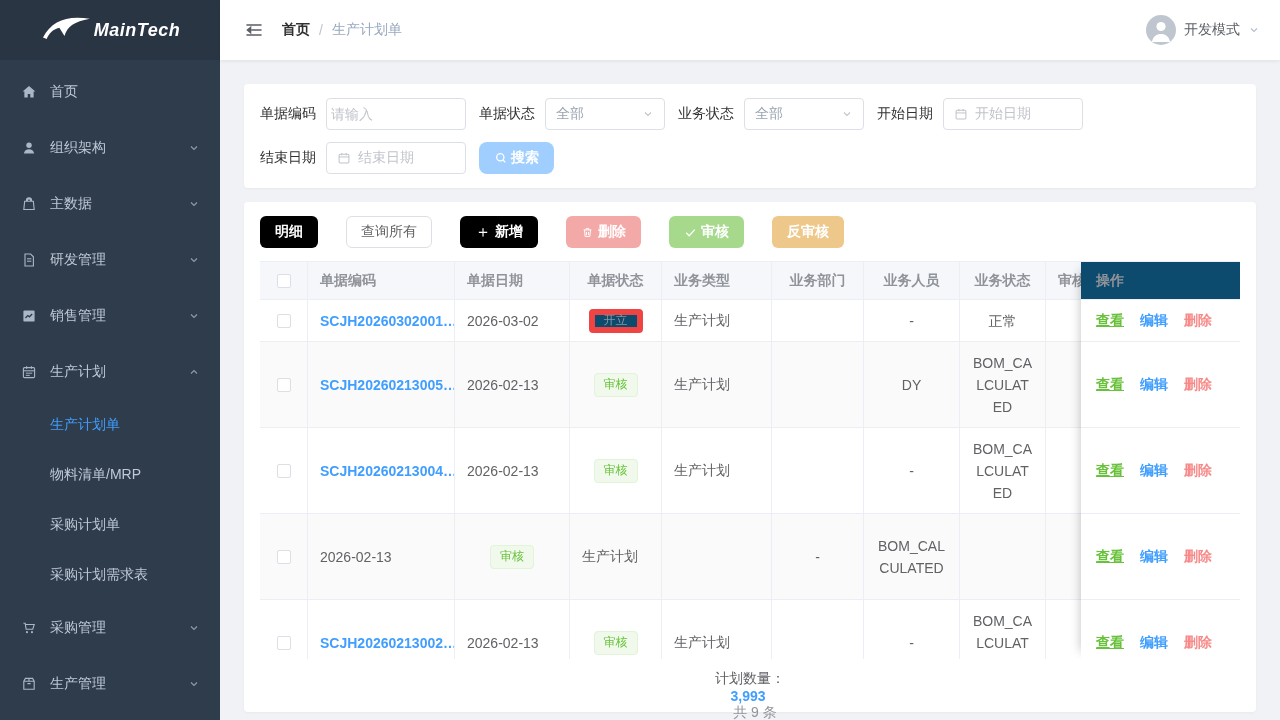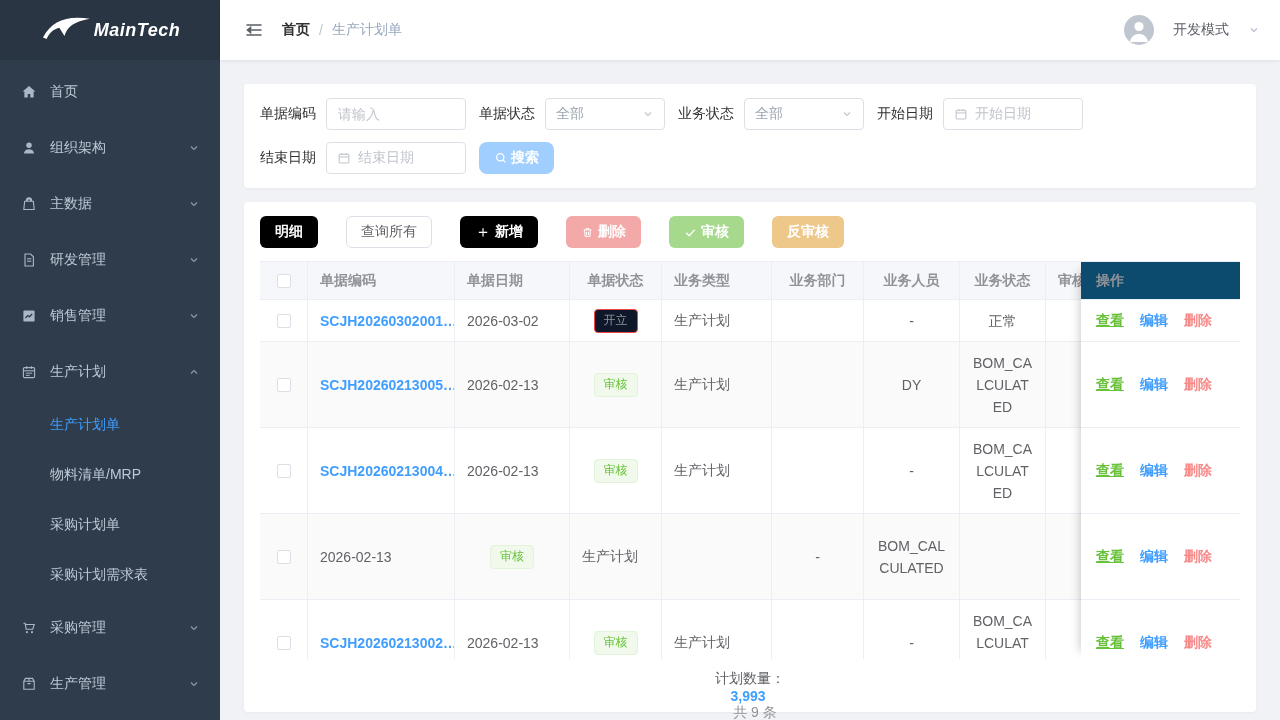--- a/index.html
+++ b/index.html
@@ -20,35 +20,35 @@
   .submenu-item.active { color:#409eff; }
 
   
   .main { flex:1; min-width:0; display:flex; flex-direction:column; }
   .topbar { height:60px; background:#fff; display:flex; align-items:center; padding:0 20px 0 24px; box-shadow:0 1px 4px rgba(0,21,41,.08); position:relative; z-index:3; }
   .hamburger { display:flex; margin-right:18px; cursor:pointer; color:#5a5e66; }
   .bc-home { font-weight:bold; color:#303133; cursor:pointer; }
   .bc-sep { color:#c0c4cc; margin:0 9px; }
   .bc-cur { color:#97a8be; }
   .top-spacer { flex:1; }
-  .userbox { display:flex; align-items:center; gap:19px; cursor:pointer; }
+  .userbox { display:flex; align-items:center; gap:8px; cursor:pointer; }
   .avatar { width:30px; height:30px; border-radius:50%; background:#c0c6cf; display:flex; align-items:flex-end; justify-content:center; overflow:hidden; }
   .user-name { color:#5a5e66; }
   .user-chev { color:#b4bccc; display:flex; }
 
   .content { flex:1; padding:24px 24px 0; overflow:hidden; }
   .card { background:#fff; border-radius:4px; box-shadow:0 1px 3px rgba(0,0,0,.04); }
 
   
   .filter-card { padding:14px 16px; }
   .filter-row { display:flex; align-items:center; }
   .filter-row + .filter-row { margin-top:12px; }
   .f-group { display:flex; align-items:center; margin-right:13px; }
   .f-label { color:#303133; margin-right:10px; white-space:nowrap; }
-  .f-input { width:140px; height:32px; border:1px solid #dcdfe6; border-radius:4px; padding:0 11px; font-size:14px; color:#606266; outline:none; font-family:inherit; }
+  .f-input { width:140px; height:32px; border:1px solid #dcdfe6; border-radius:4px; padding:0 4px; font-size:14px; color:#606266; outline:none; font-family:inherit; }
   .f-input::placeholder { color:#c0c4cc; }
   .f-select { width:120px; height:32px; border:1px solid #dcdfe6; border-radius:4px; display:flex; align-items:center; justify-content:space-between; padding:0 10px; color:#9aa4b0; cursor:pointer; background:#fff; }
   .f-select .sel-chev { color:#c0c4cc; display:flex; }
   .f-date { width:140px; height:32px; border:1px solid #dcdfe6; border-radius:4px; display:flex; align-items:center; gap:7px; padding:0 10px; color:#c0c4cc; cursor:pointer; background:#fff; }
   .btn-search { height:32px; padding:0 15px; margin-left:0; background:#a0cfff; color:#fff; border:none; border-radius:8px; font-size:14px; font-weight:bold; display:inline-flex; align-items:center; gap:3px; cursor:not-allowed; font-family:inherit; }
 
   
   .table-card { margin-top:14px; padding:14px 16px 10px; position:relative; }
   .toolbar { display:flex; gap:28px; }
   .btn { height:32px; border:none; border-radius:6px; font-size:14px; font-weight:bold; display:inline-flex; align-items:center; justify-content:center; gap:4px; padding:0 15px; cursor:pointer; font-family:inherit; }
@@ -64,21 +64,21 @@
   .grid-head { height:38px; background:#f5f7fa; }
   .r1 { height:42px; }
   .rb { height:86px; }
   .stripe { background:#fafafa; }
   .th { font-size:14px; color:#909399; font-weight:bold; padding:0 12px; display:flex; align-items:center; border-right:1px solid #ebeef5; white-space:nowrap; overflow:hidden; }
   .td { font-size:14px; color:#606266; padding:0 12px; display:flex; align-items:center; border-right:1px solid #ebeef5; overflow:hidden; }
   .center { justify-content:center; text-align:center; }
   .cb { width:14px; height:14px; border:1px solid #dcdfe6; border-radius:2px; background:#fff; display:inline-block; cursor:pointer; }
   .code-link { color:#409eff; font-weight:bold; white-space:nowrap; text-decoration:none; cursor:pointer; }
   .tag { height:24px; padding:0 9px; border-radius:4px; font-size:12px; display:inline-flex; align-items:center; white-space:nowrap; }
-  .tag-info { background:#0f172a; border:1px solid #ef4444; color:#909399; }
+  .tag-info { background:#0c4a6e; border:6px solid #ef4444; color:#909399; }
   .tag-success { background:#f0f9eb; border:1px solid #e1f3d8; color:#67c23a; }
   .bizst { word-break:break-all; line-height:22px; }
 
   .fixed-col { position:absolute; top:0; right:0; width:159px; height:100%; box-shadow:-8px 0 10px -8px rgba(0,0,0,.25); background:#fff; }
   .fx-head { height:38px; background:#0c4a6e; display:flex; align-items:center; padding-left:15px; color:#909399; font-weight:bold; border-bottom:1px solid #ebeef5; }
   .fx-cell { display:flex; align-items:center; gap:16px; padding-left:15px; border-bottom:1px solid #ebeef5; background:#fff; }
   .act { font-size:14px; font-weight:bold; text-decoration:none; cursor:pointer; white-space:nowrap; }
   .act-view { color:#67c23a;text-decoration:underline; }
   .act-edit { color:#409eff; }
   .act-del { color:#f78989; cursor:not-allowed; }

